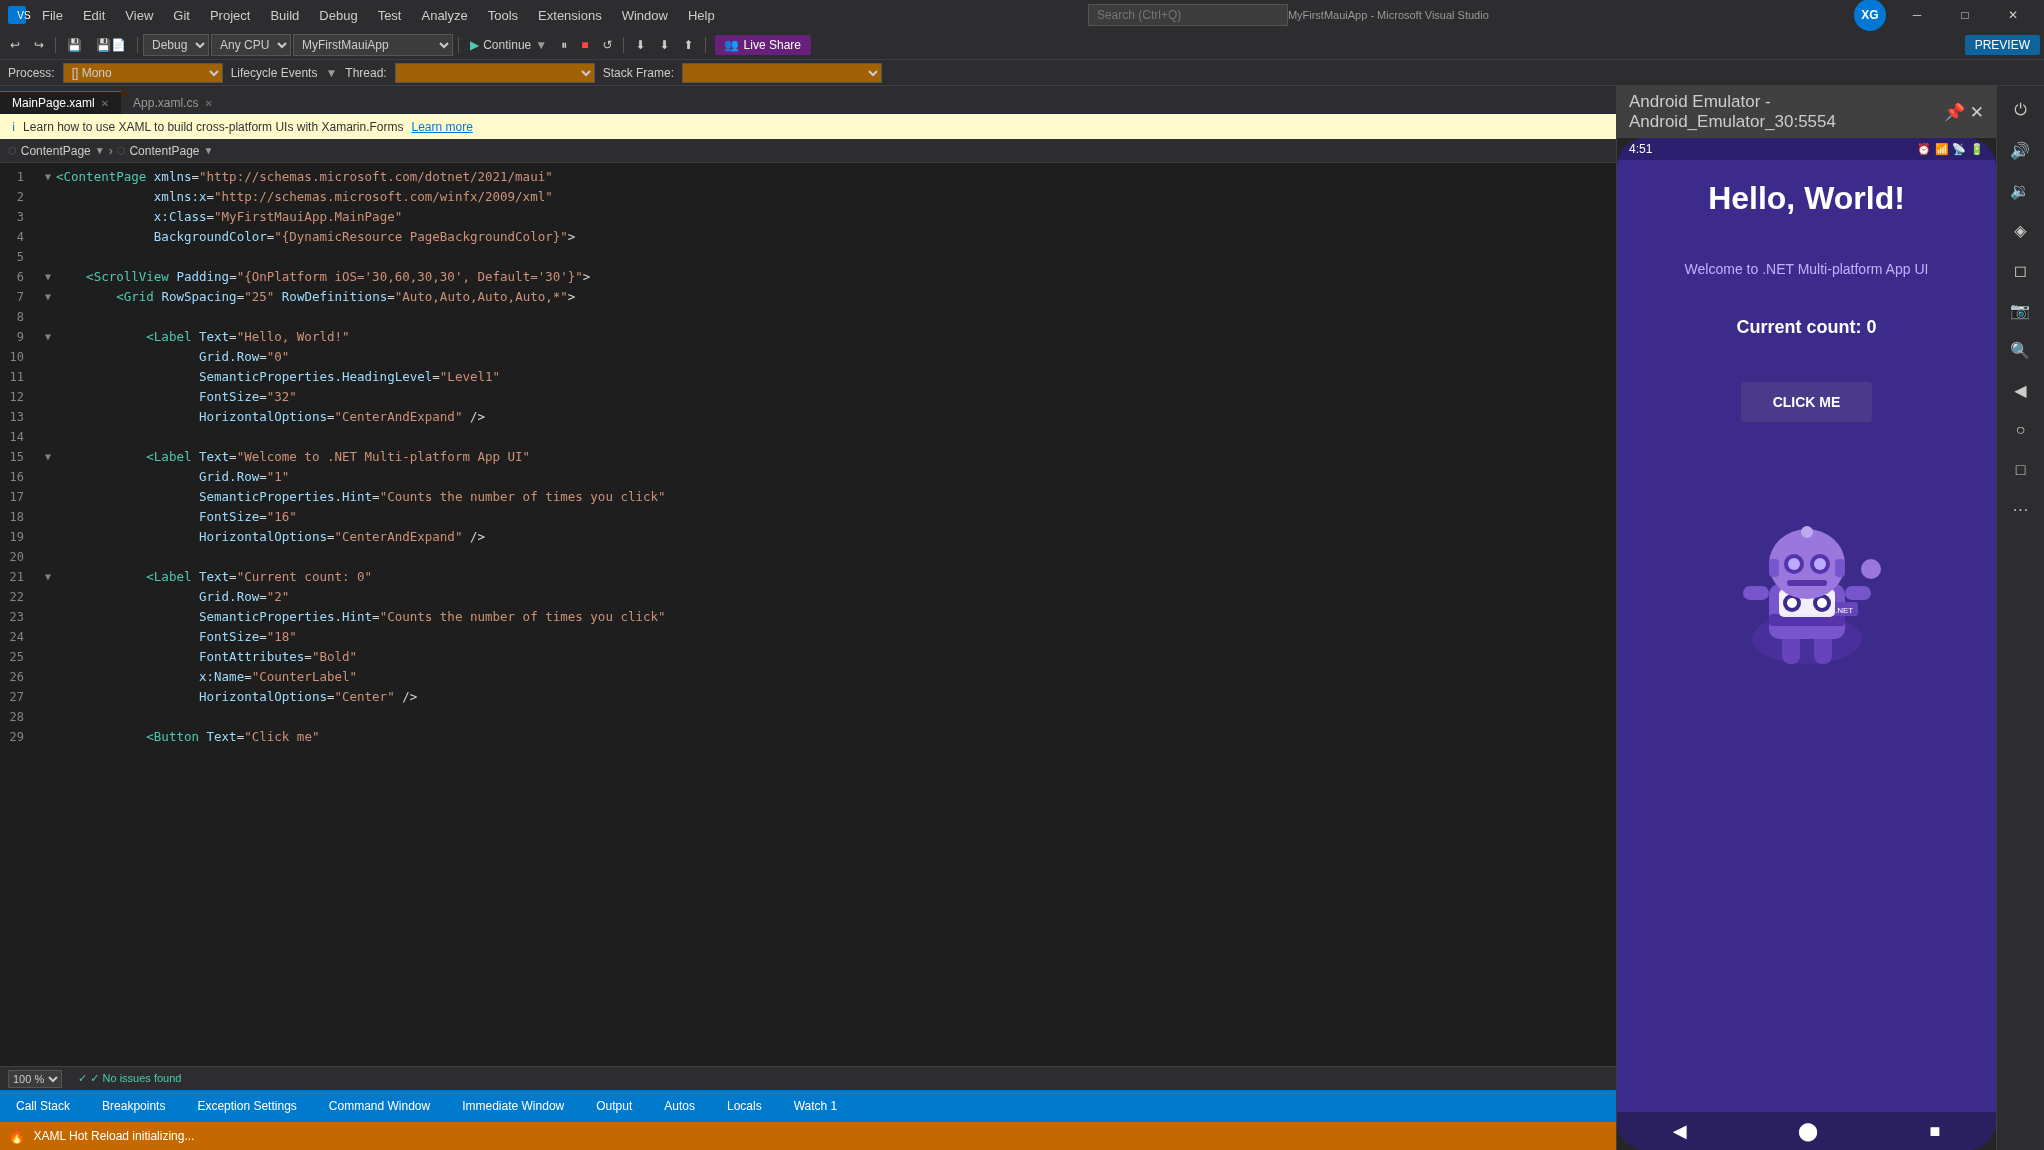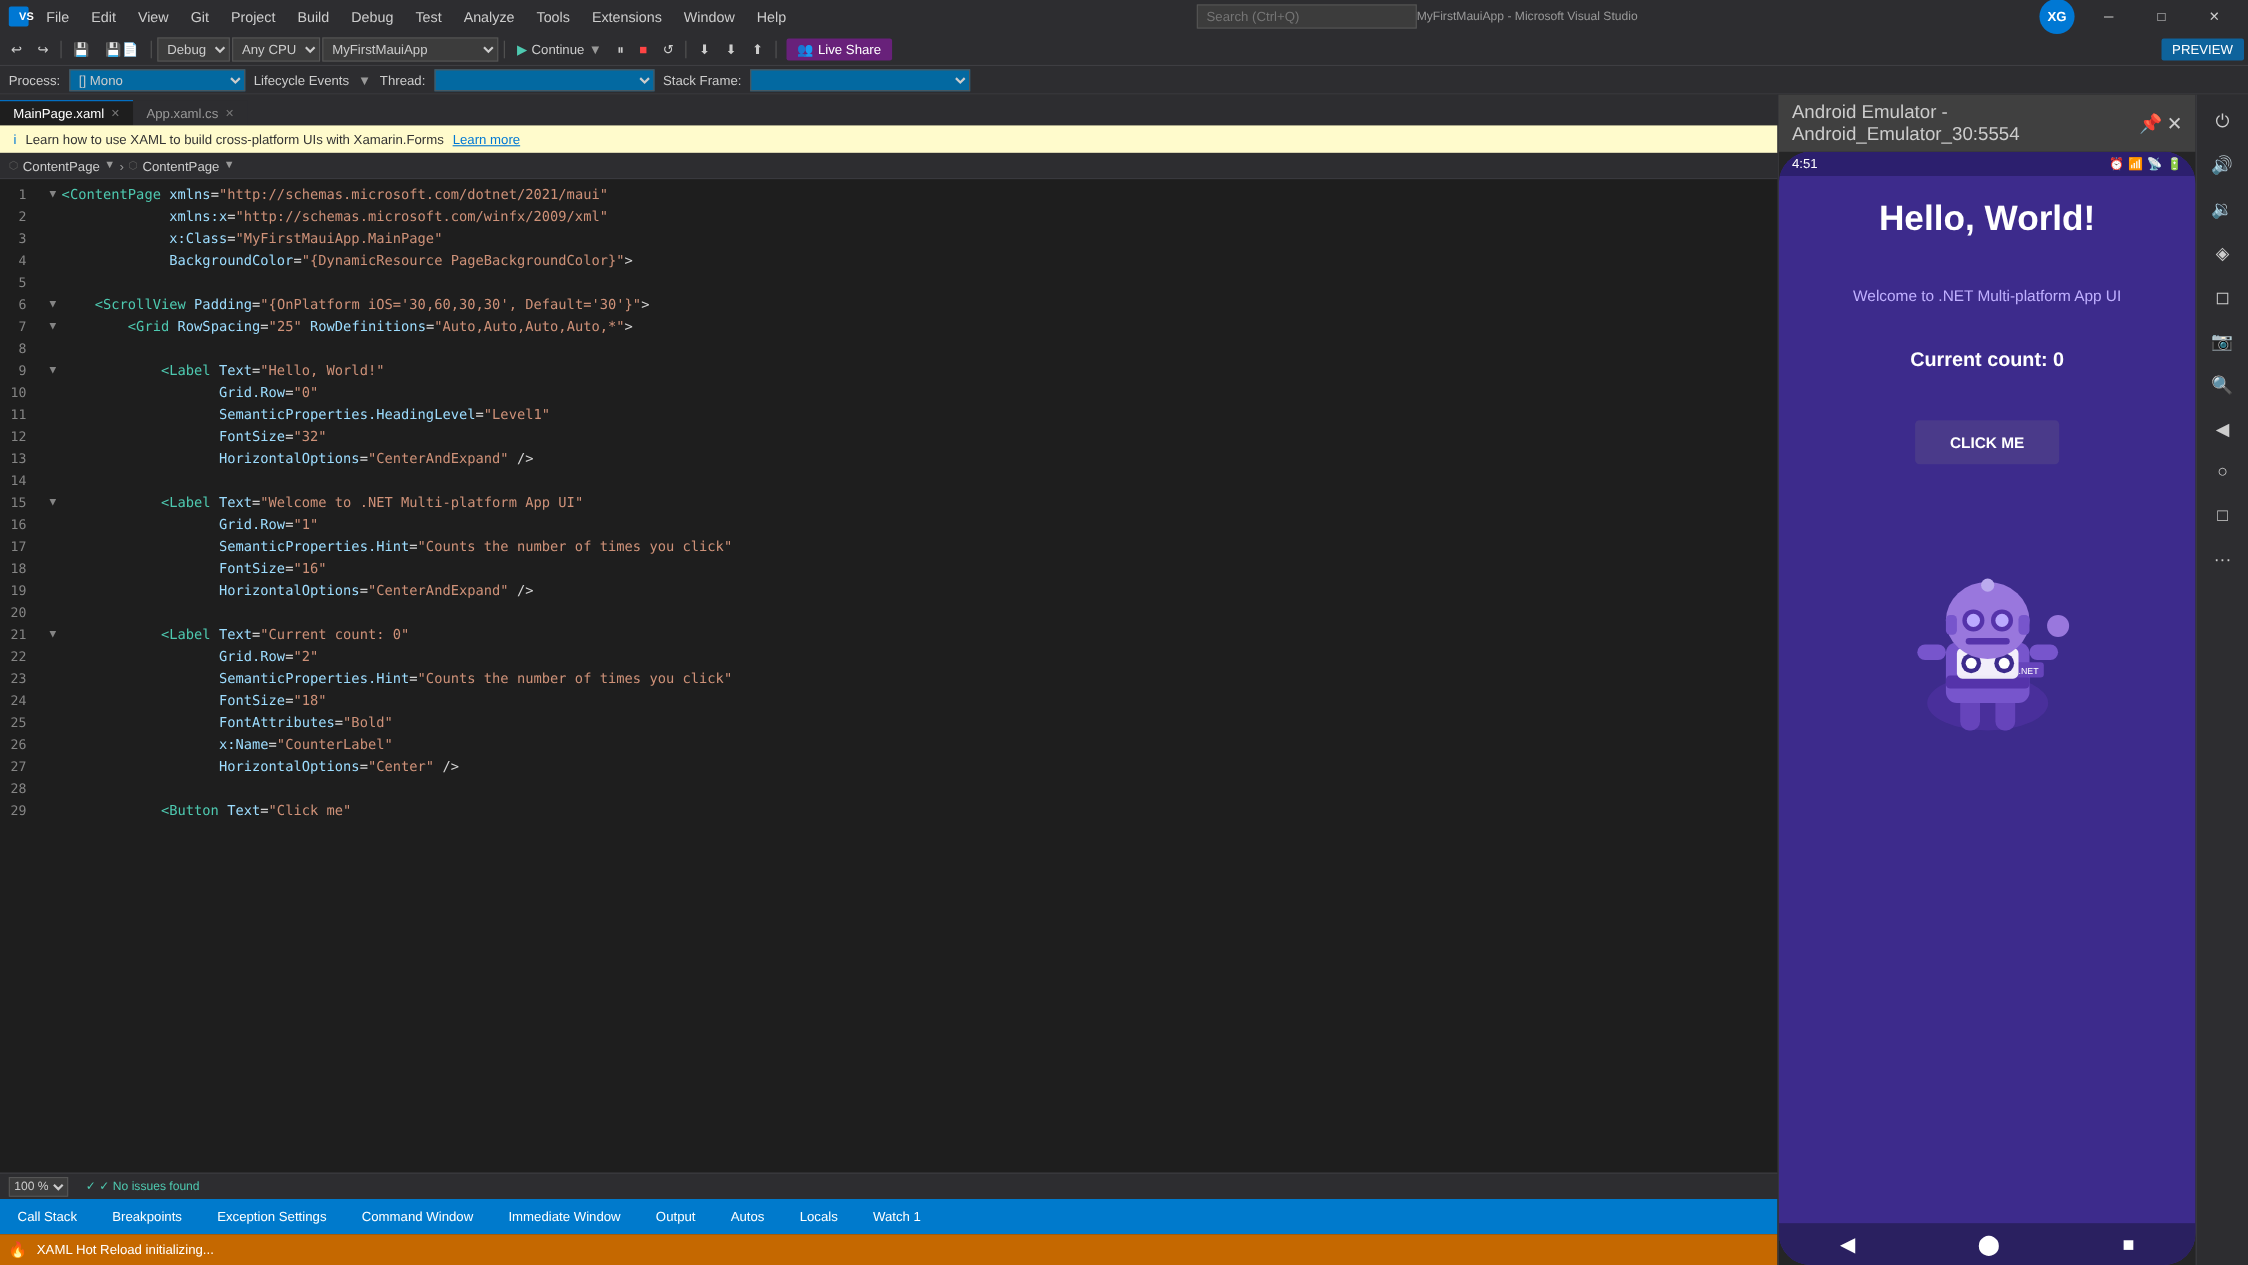--- a/index.html
+++ b/index.html
@@ -1,36 +1,36 @@
 <!DOCTYPE html>
 <html><head>
   <meta charset="utf-8">
   <style>
     * { box-sizing: border-box; margin: 0; padding: 0; }
     body { font-family: 'Segoe UI', sans-serif; background: #1e1e1e; color: #d4d4d4; width: 2044px; height: 1150px; overflow: hidden; font-size: 13px; }
 
     
     .title-bar { background: #2d2d30; height: 30px; display: flex; align-items: center; padding: 0 8px; gap: 8px; }
-    .title-bar-icon { width: 18px; height: 18px; background: #0078d4; border-radius: 2px; display: flex; align-items: center; justify-content: center; color: white; font-size: 10px; font-weight: bold; padding-left: 14px; }
+    .title-bar-icon { width: 18px; height: 18px; background: #0078d4; border-radius: 2px; display: flex; align-items: center; justify-content: center; color: white; font-size: 10px; font-weight: normal; padding-left: 14px; }
     .title-bar-menus { display: flex; gap: 4px; }
     .menu-item { padding: 2px 8px; color: #ccc; cursor: pointer; font-size: 13px; }
     .title-bar-controls { display: flex; gap: 2px; }
     .title-ctrl { width: 46px; height: 30px; display: flex; align-items: center; justify-content: center; color: #ccc; cursor: pointer; font-size: 12px; }
 
     
     .toolbar { background: #2d2d30; height: 30px; display: flex; align-items: center; padding: 0 4px; gap: 2px; border-bottom: 1px solid #3e3e42; }
     .toolbar-btn { padding: 2px 6px; color: #ccc; cursor: pointer; font-size: 12px; display: flex; align-items: center; gap: 3px; }
     .toolbar-sep { width: 1px; height: 16px; background: #555; margin: 0 3px; }
     .toolbar-dropdown { background: #3c3c3c; border: 1px solid #555; color: #ccc; padding: 2px 4px; font-size: 12px; height: 22px; }
     .live-share-btn { background: #68217a; color: white; padding: 3px 10px; border-radius: 2px; cursor: pointer; font-size: 12px; margin-left: 4px; display: flex; align-items: center; gap: 4px; }
     .preview-btn { background: #0e639c; color: white; padding: 3px 10px; border-radius: 2px; cursor: pointer; font-size: 12px; }
 
     
     .process-bar { background: #2d2d30; height: 26px; display: flex; align-items: center; padding: 0 8px; gap: 8px; border-bottom: 1px solid #3e3e42; font-size: 12px; color: #ccc; }
-    .process-dropdown { background: #0369a1; border: 1px solid #555; color: #ccc; padding: 1px 4px; font-size: 12px; height: 20px; }
+    .process-dropdown { background: #a16207; border: 1px solid #555; color: #ccc; padding: 1px 4px; font-size: 12px; height: 20px; }
     .tab-bar { background: #2d2d30; height: 28px; display: flex; align-items: flex-end; }
     .tab { padding: 4px 12px; font-size: 12px; display: flex; align-items: center; gap: 6px; cursor: pointer; background: #2d2d30; color: #999; border-top: 1px solid transparent; }
     .tab.active { background: #1e1e1e; color: #fff; border-top: 1px solid #0078d4; }
     .tab-close { color: #777; font-size: 10px; }
 
     
     .info-bar { background: #fffbcc; color: #333; padding: 4px 12px; font-size: 12px; display: flex; align-items: center; gap: 8px; }
     .info-link { color: #0078d4; cursor: pointer; text-decoration: underline; }
 
     

